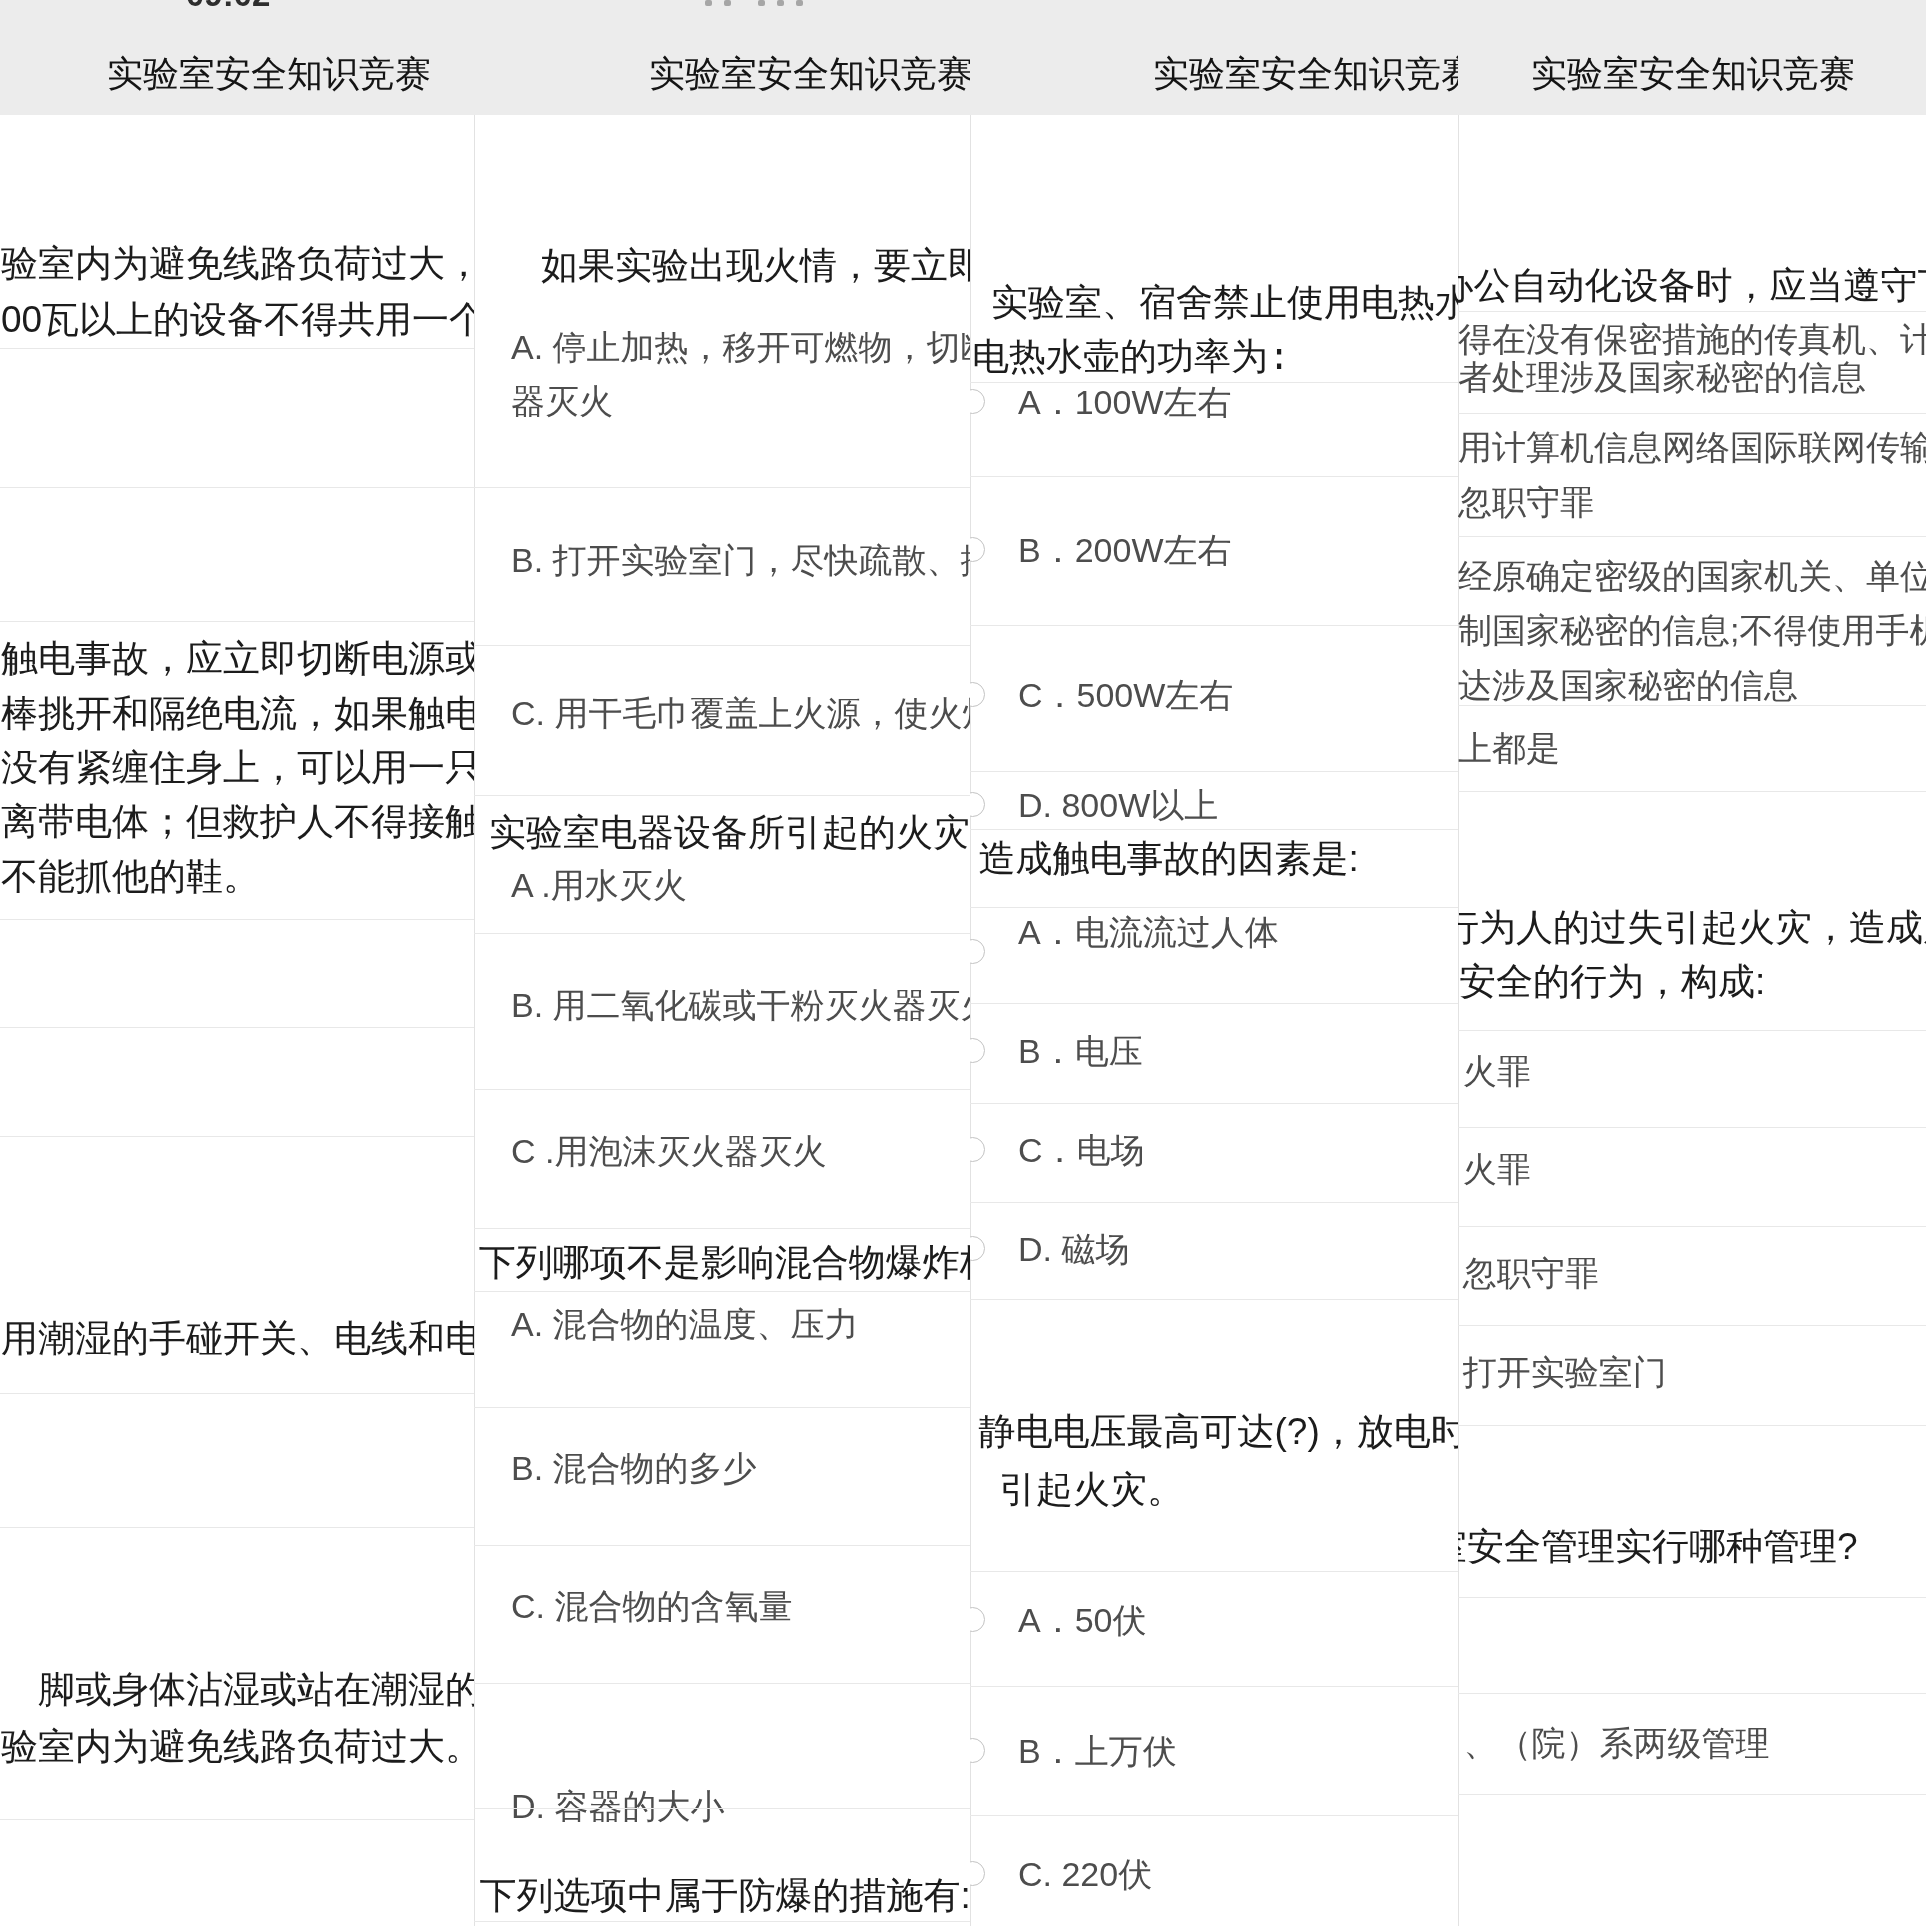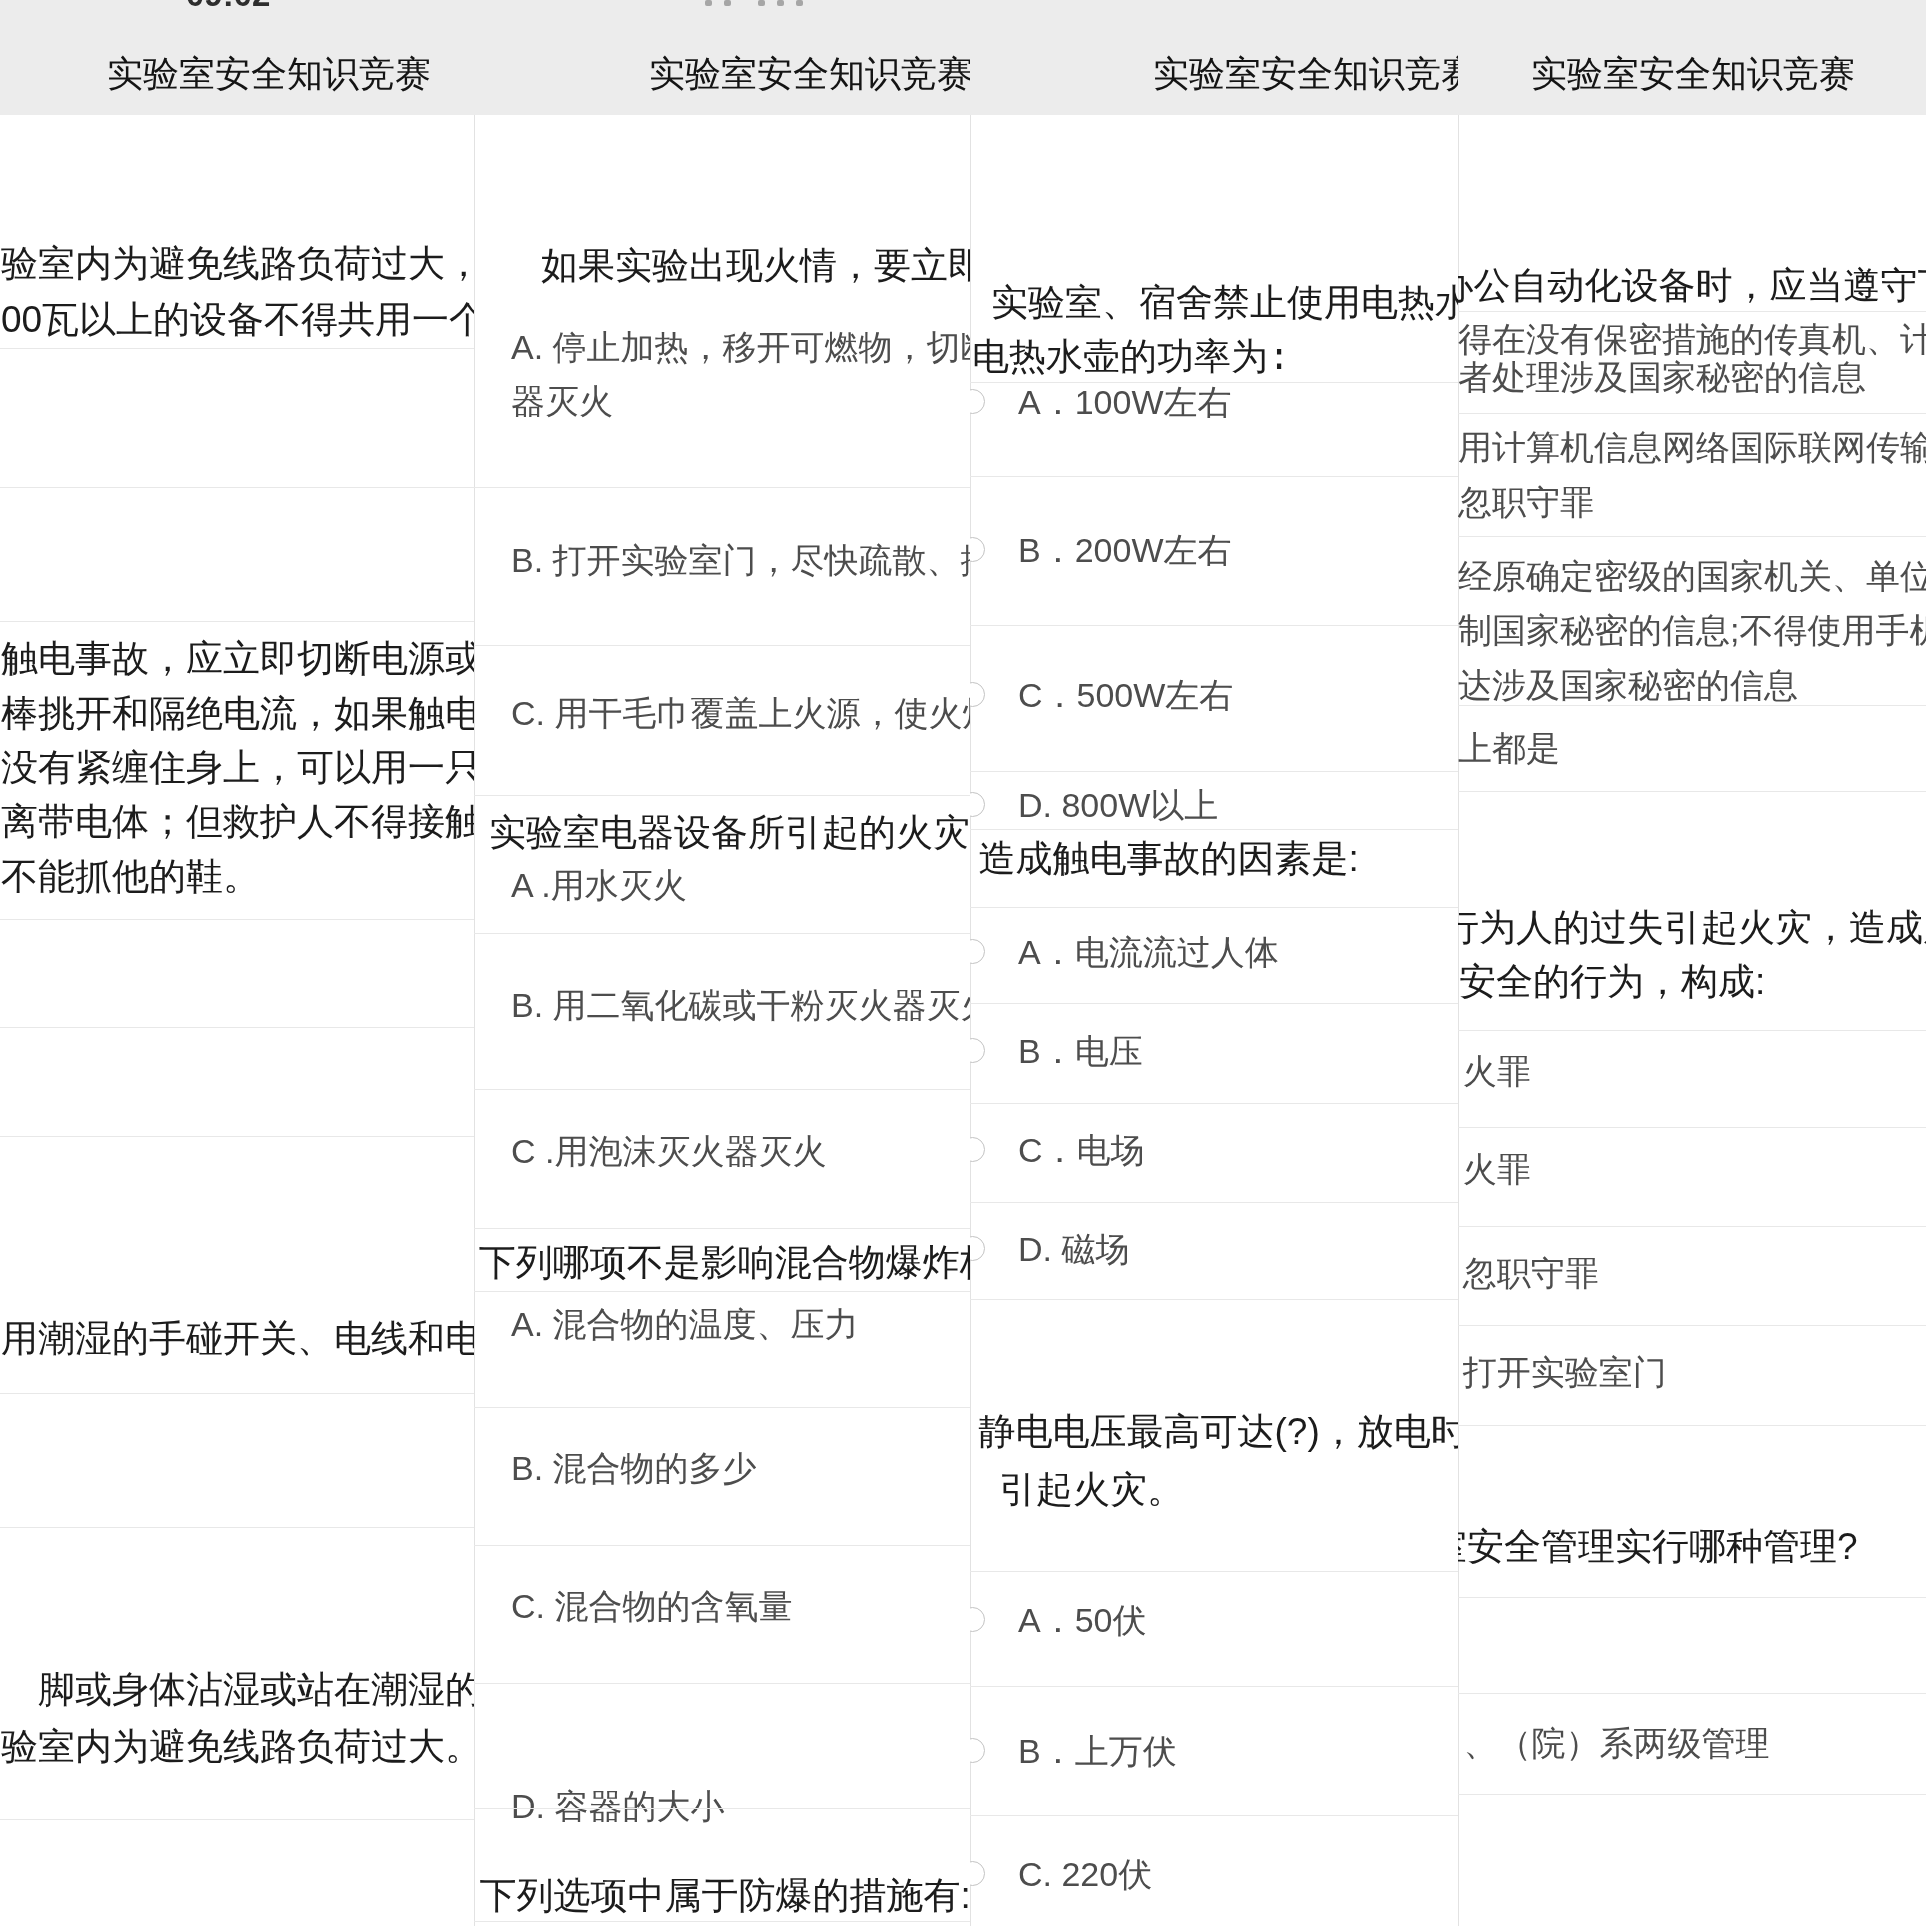--- a/index.html
+++ b/index.html
@@ -114,21 +114,21 @@
   <div class="radio" style="left:-10.3px;top:682px;"></div>
   <div class="opt" style="left:48px;top:675px;">C．500W左右</div>
   <div class="div" style="top:771px;"></div>
   <div class="radio" style="left:-10.3px;top:792px;"></div>
   <div class="opt" style="left:48px;top:785px;">D.  800W以上</div>
   <div class="div" style="top:829px;"></div>
 
   <div class="q" style="left:8.5px;top:837px;">造成触电事故的因素是:</div>
   <div class="div" style="top:907px;"></div>
   <div class="radio" style="left:-10.3px;top:939px;"></div>
-  <div class="opt" style="left:48px;top:932px;">A．电流流过人体</div>
+  <div class="opt" style="left:48px;top:912px;">A．电流流过人体</div>
   <div class="div" style="top:1003px;"></div>
   <div class="radio" style="left:-10.3px;top:1038px;"></div>
   <div class="opt" style="left:48px;top:1031px;">B．电压</div>
   <div class="div" style="top:1103px;"></div>
   <div class="radio" style="left:-10.3px;top:1137px;"></div>
   <div class="opt" style="left:48px;top:1130px;">C．电场</div>
   <div class="div" style="top:1202px;"></div>
   <div class="radio" style="left:-10.3px;top:1236px;"></div>
   <div class="opt" style="left:48px;top:1229px;">D.  磁场</div>
   <div class="div" style="top:1299px;"></div>

